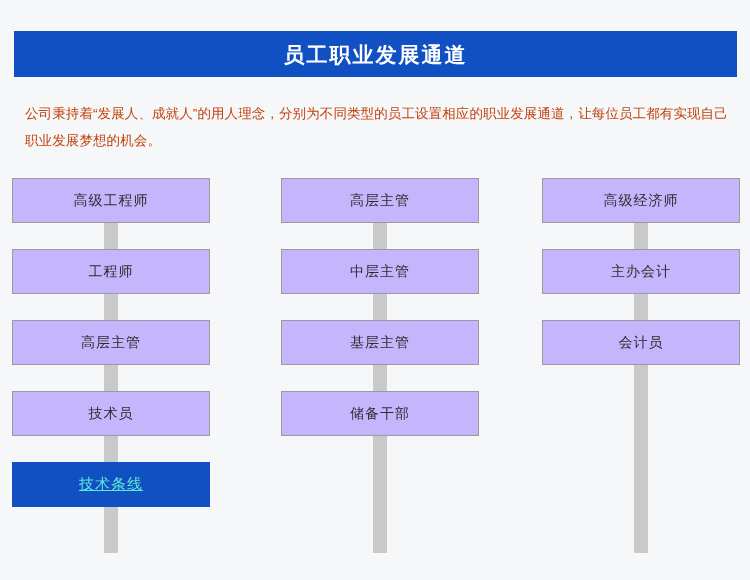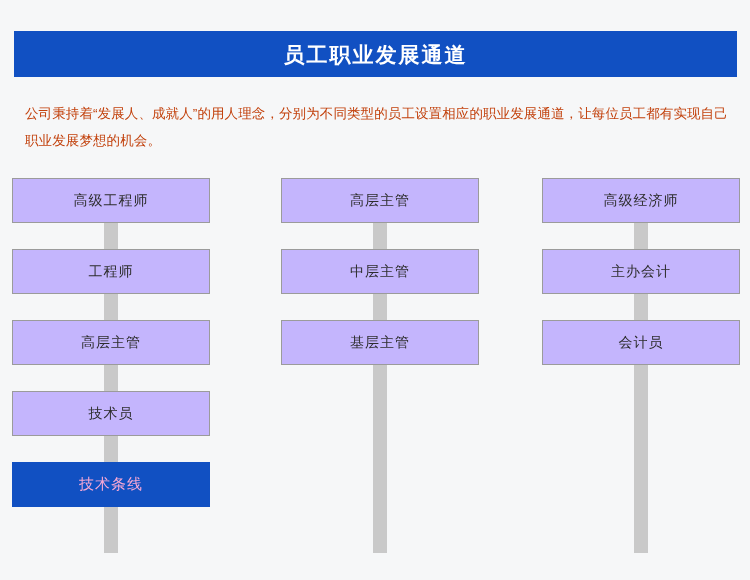--- a/index.html
+++ b/index.html
@@ -106,24 +106,25 @@
   .rung-footer {
     box-sizing: border-box;
     width: 198px;
     height: 45px;
     background: #1150c2;
     border: 1px solid #1150c2;
     display: flex;
     align-items: center;
     justify-content: center;
     font-size: 15px;
-    color: #f9a8d4;
+    color: #5eead4;
     letter-spacing: 1px;
     margin-bottom: 0;
     margin-top: 13px;
+    text-decoration: underline;
   }
 </style>
 </head>
 <body>
 
 <div class="page">
 
   <div class="banner">
     <div class="banner-title">员工职业发展通道</div>
   </div>
@@ -146,20 +147,21 @@
     </div>
 
     <div class="column c1">
       <svg class="arrow" viewBox="0 0 198 390" preserveAspectRatio="none">
         <polygon points="99,4 120,34 106,34 106,375 92,375 92,34 78,34" fill="#c9c9c9"></polygon>
       </svg>
       <div class="boxes">
         <div class="rung">高层主管</div>
         <div class="rung">中层主管</div>
         <div class="rung">基层主管</div>
+        <div class="rung">储备干部</div>
       </div>
     </div>
 
     <div class="column c2">
       <svg class="arrow" viewBox="0 0 198 390" preserveAspectRatio="none">
         <polygon points="99,4 120,34 106,34 106,375 92,375 92,34 78,34" fill="#c9c9c9"></polygon>
       </svg>
       <div class="boxes">
         <div class="rung">高级经济师</div>
         <div class="rung">主办会计</div>

